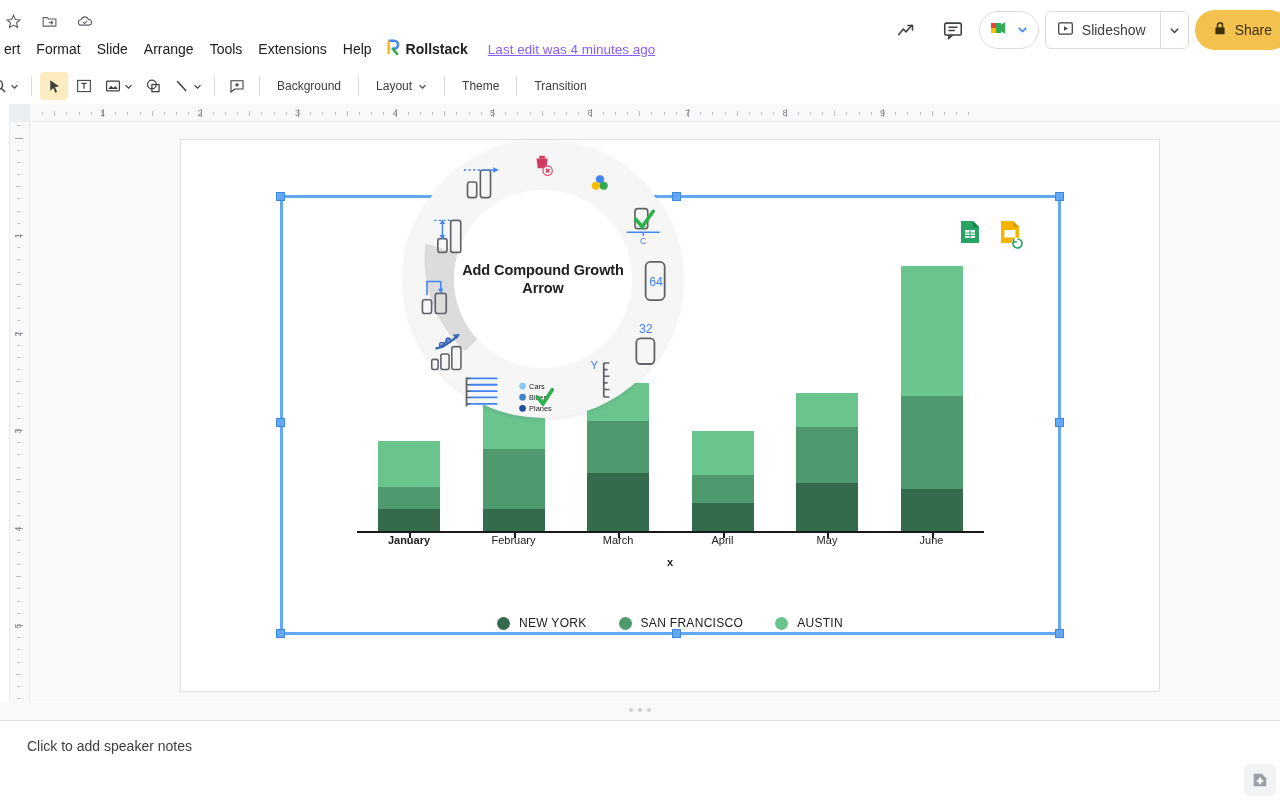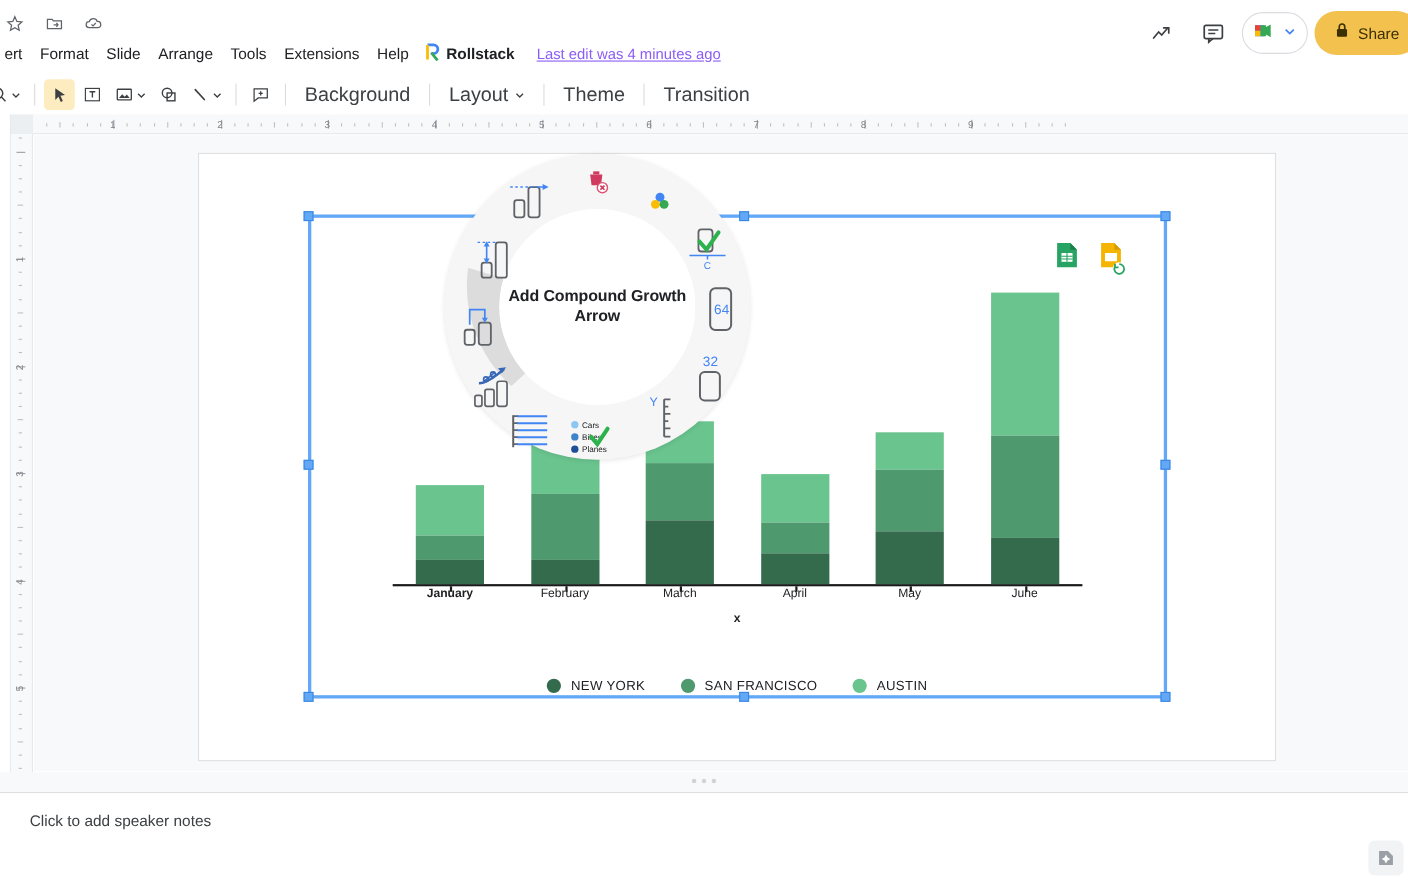--- a/index.html
+++ b/index.html
@@ -62,21 +62,21 @@
     position: absolute; left: 0; top: 70px; width: 1280px; height: 32px;
     display: flex; align-items: center; gap: 2px;
   }
   .tb-btn {
     height: 28px; min-width: 28px; padding: 0 4px;
     display: flex; align-items: center; justify-content: center; gap: 2px;
     border-radius: 4px; cursor: pointer;
   }
   .tb-btn.active { background: #fdecc0; }
   .tb-sep { width: 1px; height: 20px; background: #dadce0; margin: 0 6px; }
-  .tb-text { font-size: 18px; color: #3c4043; padding: 0 9px; height: 28px;
+  .tb-text { font-size: 12px; color: #3c4043; padding: 0 9px; height: 28px;
              display: flex; align-items: center; border-radius: 4px; cursor: pointer; white-space: nowrap; text-align: right; }
 
   
   .hruler {
     position: absolute; left: 30px; top: 104px; width: 1250px; height: 18px;
     background: #f8f9fa; border-bottom: 1px solid #e6e8ea;
     overflow: hidden;
   }
   .vruler {
     position: absolute; left: 10px; top: 122px; width: 20px; height: 590px;
@@ -216,20 +216,36 @@
             <path d="M3 12h6v6H3z" fill="#fbbc05"></path>
             <path d="M13 9l7-4v14l-7-4z" fill="#34a853"></path>
             <path d="M9 6h6v12H9z" fill="#34a853"></path>
           </svg>
         </span>
         <span>
           <svg width="11" height="11" viewBox="0 0 12 12">
               <path d="M2 4.2l4 4 4-4" fill="none" stroke="#4285f4" stroke-width="1.8"></path>
             </svg>
         </span>
+      </div>
+      <div class="slideshow-btn">
+        <div class="slideshow-main">
+          <span>
+            <svg width="17" height="17" viewBox="0 0 20 20" fill="none" stroke="#3c4043" stroke-width="1.5">
+              <rect x="2" y="3.5" width="16" height="13" rx="1.4"></rect>
+              <path d="M8.3 7.3l4.4 2.7-4.4 2.7z" fill="#3c4043" stroke="none"></path>
+            </svg>
+          </span>
+          <span class="slideshow-label">Slideshow</span>
+        </div>
+        <div class="slideshow-caret">
+          <svg width="11" height="11" viewBox="0 0 12 12">
+              <path d="M2 4.2l4 4 4-4" fill="none" stroke="#3c4043" stroke-width="1.6"></path>
+            </svg>
+        </div>
       </div>
       <div class="share-btn">
         <span>
           <svg width="14" height="15" viewBox="0 0 16 18">
             <rect x="2.5" y="7.5" width="11" height="8.5" rx="1.4" fill="#3c2f00"></rect>
             <path d="M5 7.5V5.2a3 3 0 0 1 6 0v2.3" fill="none" stroke="#3c2f00" stroke-width="1.8"></path>
           </svg>
         </span>
         <span class="share-label">Share</span>
       </div>

